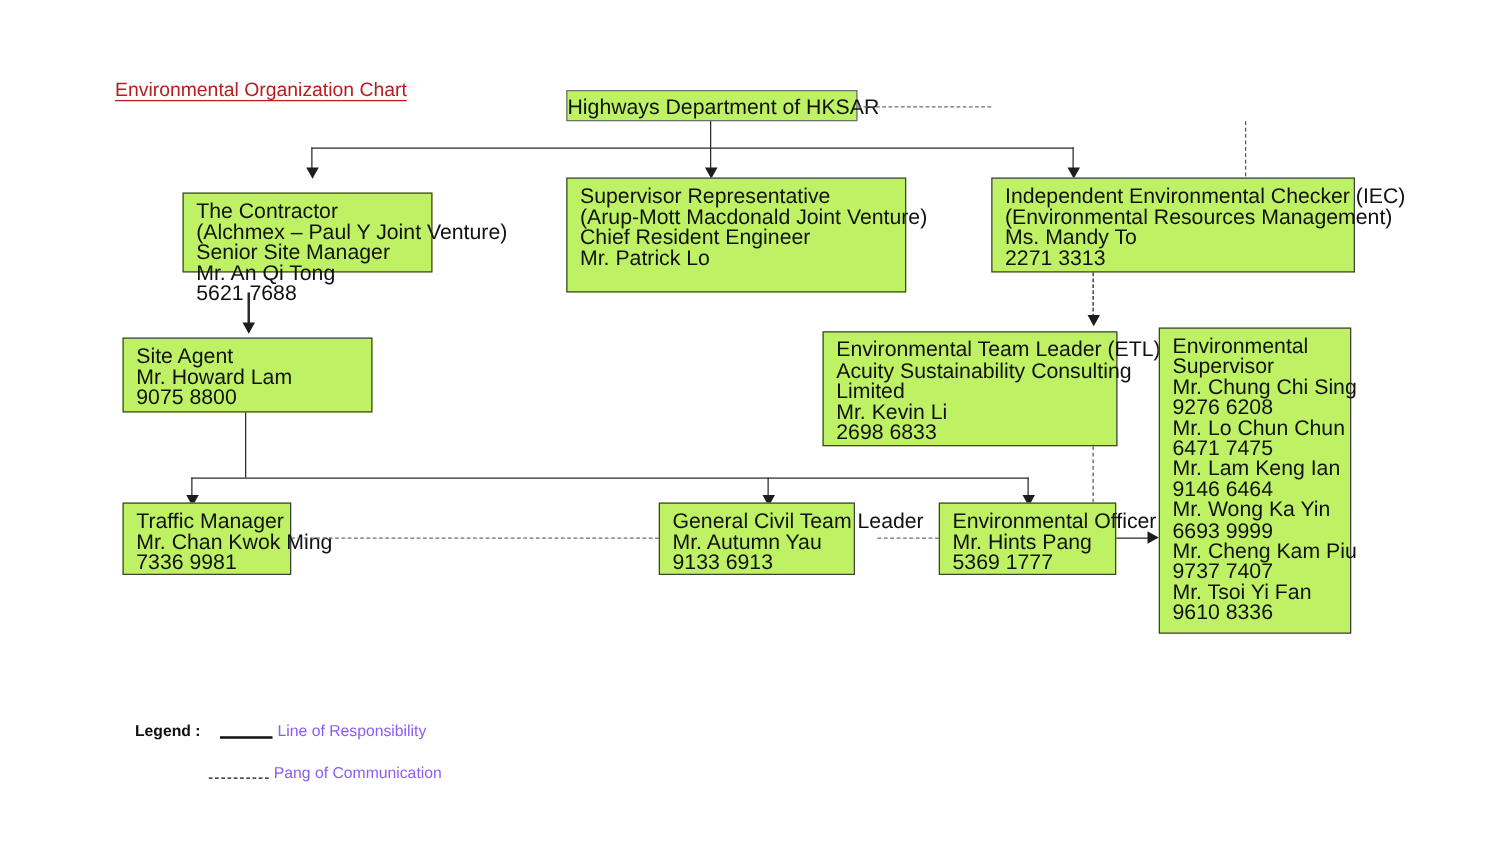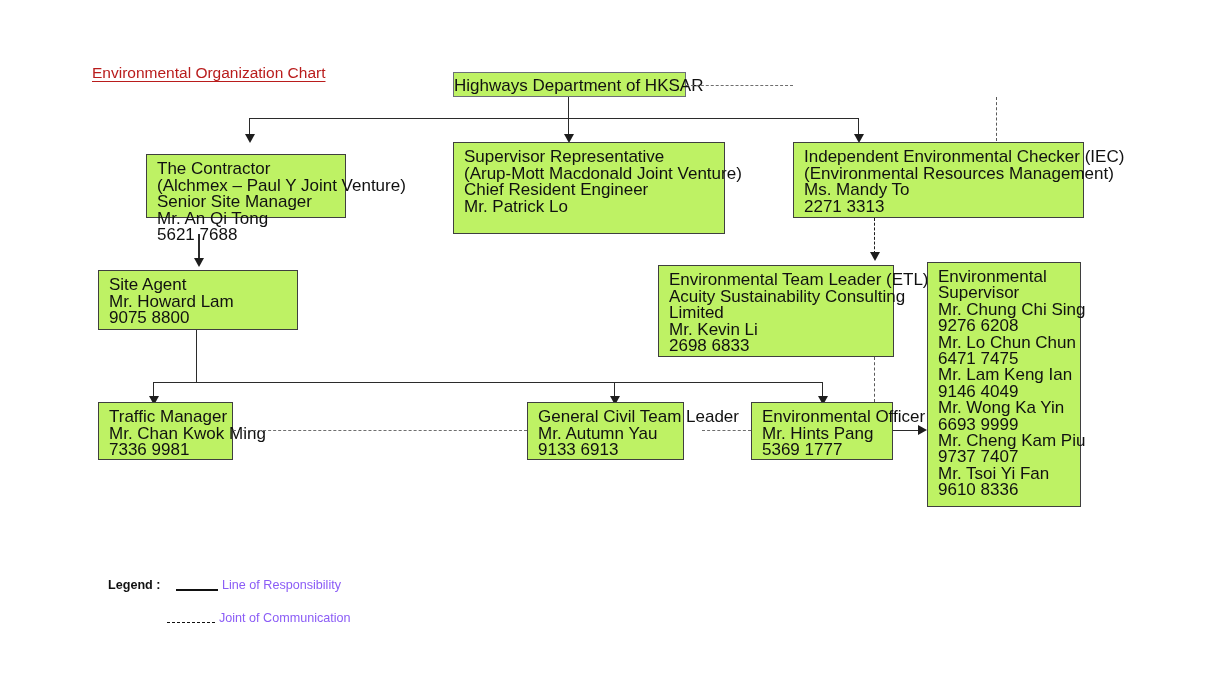--- a/index.html
+++ b/index.html
@@ -185,21 +185,21 @@
   <div class="dot-v" style="left:874px; top:357px; height:45px;"></div>
 
   <div class="node" style="left:927px; top:262px; width:154px; height:245px; line-height:16.4px;">
     <span class="ln">Environmental</span>
     <span class="ln">Supervisor</span>
     <span class="ln">Mr. Chung Chi Sing</span>
     <span class="ln">9276 6208</span>
     <span class="ln">Mr. Lo Chun Chun</span>
     <span class="ln">6471 7475</span>
     <span class="ln">Mr. Lam Keng Ian</span>
-    <span class="ln">9146 4049</span>
+    <span class="ln">9146 6464</span>
     <span class="ln">Mr. Wong Ka Yin</span>
     <span class="ln">6693 9999</span>
     <span class="ln">Mr. Cheng Kam Piu</span>
     <span class="ln">9737 7407</span>
     <span class="ln">Mr. Tsoi Yi Fan</span>
     <span class="ln">9610 8336</span>
   </div>
 
   <div class="vline" style="left:196px; top:330px; height:52px;"></div>
   <div class="hline" style="left:153px; top:382px; width:670px;"></div>
@@ -237,15 +237,15 @@
 
   <div class="hline" style="left:893px; top:430px; width:27px;"></div>
   <div class="arrow-right" style="left:918px; top:425px;"></div>
 
   <div class="legend-label">Legend :</div>
 
   <div class="legend-solid" style="left:176px; top:589px; width:42px;"></div>
   <div class="legend-row-text" style="left:222px; top:578px;">Line of Responsibility</div>
 
   <div class="legend-dashed" style="left:167px; top:622px; width:48px;"></div>
-  <div class="legend-row-text" style="left:219px; top:611px;">Joint of Communication</div>
+  <div class="legend-row-text" style="left:219px; top:611px;">Pang of Communication</div>
 
 </div>
 
 </body></html>

